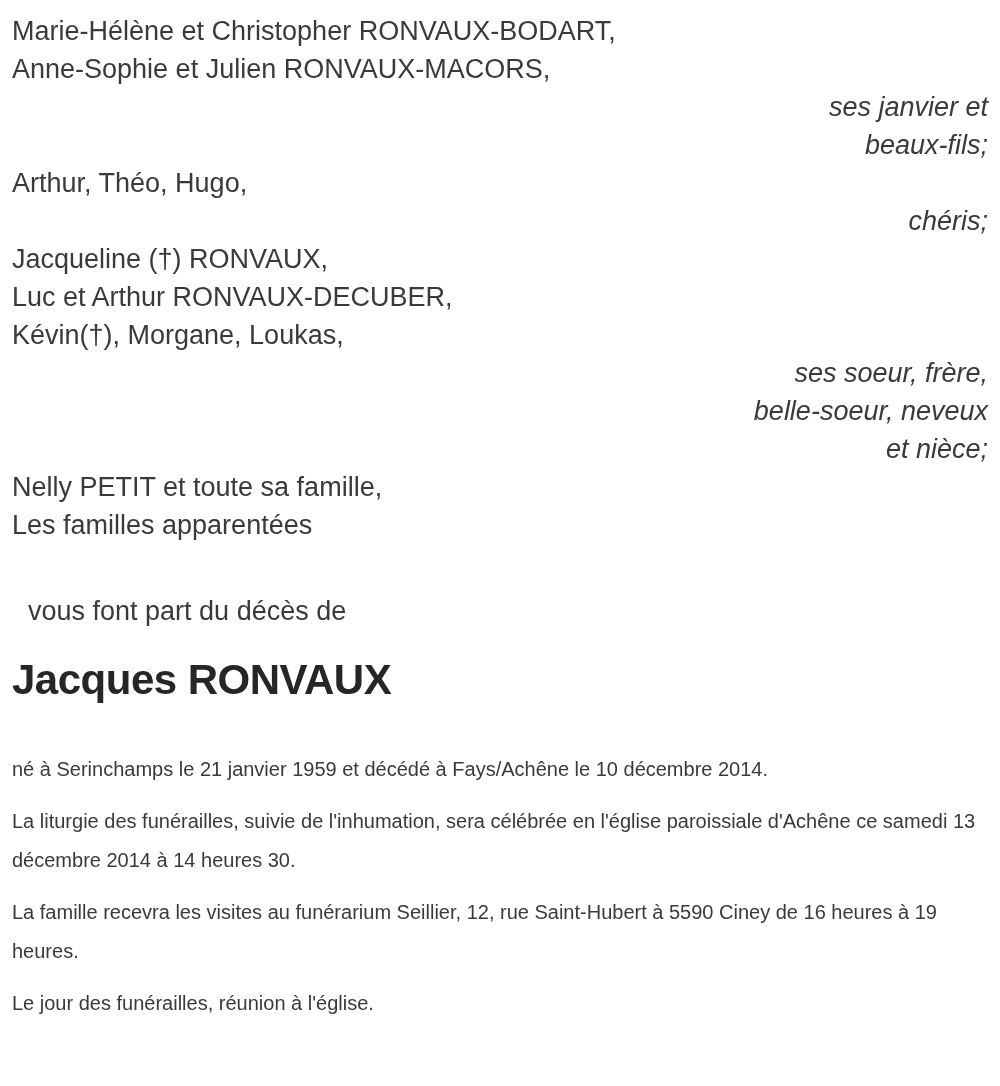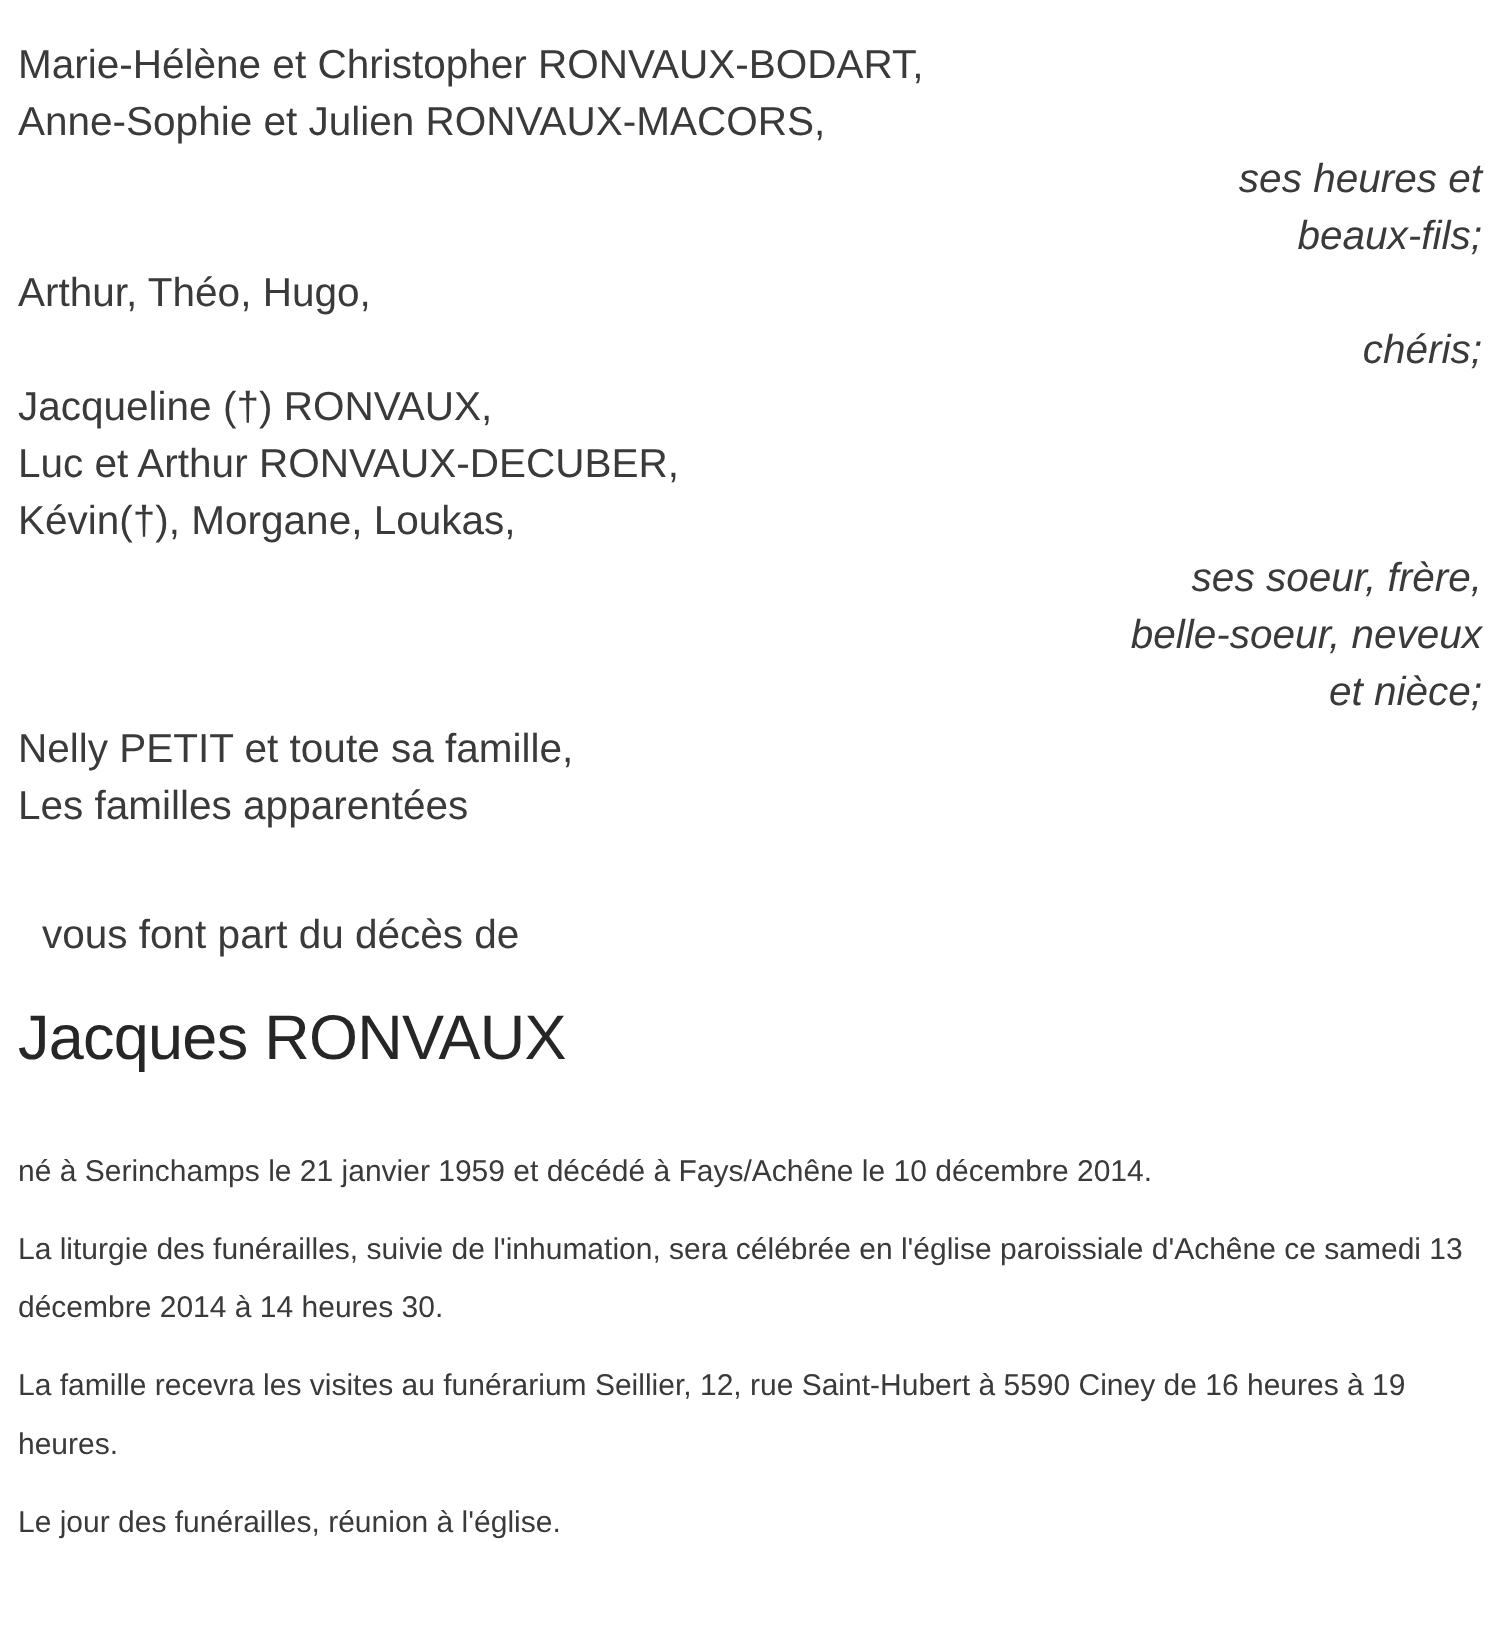--- a/index.html
+++ b/index.html
@@ -11,21 +11,21 @@
     width: 1000px;
     height: 1086px;
     overflow: hidden;
     font-family: "Liberation Sans", "DejaVu Sans", sans-serif;
     color: #3a3a3a;
   }
   .page {
     box-sizing: border-box;
     width: 1000px;
     height: 1086px;
-    padding: 24px 12px 0 12px;
+    padding: 12px 12px 0 12px;
     background: #ffffff;
   }
   .line {
     font-size: 27px;
     line-height: 38px;
     white-space: pre-wrap;
     margin: 0;
   }
   .line.left {
     text-align: left;
@@ -37,21 +37,21 @@
   .intro {
     margin-top: 48px;
     font-size: 27px;
     line-height: 38px;
     margin-left: 16px;
   }
   .deceased {
     margin-top: 26px;
     font-size: 42px;
     line-height: 48px;
-    font-weight: 400;
+    font-weight: 700;
     color: #262626;
     letter-spacing: -0.5px;
   }
   .notice {
     margin-top: 46px;
   }
   .notice p {
     font-size: 20px;
     line-height: 39px;
     margin: 0 0 13px 0;
@@ -60,21 +60,21 @@
 </style>
 </head>
 <body>
 
 <div class="page">
 
   <section>
 
     <p class="line left">Marie-Hélène et Christopher RONVAUX-BODART,</p>
     <p class="line left">Anne-Sophie et Julien RONVAUX-MACORS,</p>
-    <p class="line right">ses heures et</p>
+    <p class="line right">ses janvier et</p>
     <p class="line right">beaux-fils;</p>
 
     <p class="line left">Arthur, Théo, Hugo,</p>
     <p class="line right">chéris;</p>
 
     <p class="line left">Jacqueline (†) RONVAUX,</p>
     <p class="line left">Luc et Arthur RONVAUX-DECUBER,</p>
     <p class="line left">Kévin(†), Morgane, Loukas,</p>
     <p class="line right">ses soeur, frère,</p>
     <p class="line right">belle-soeur, neveux</p>

